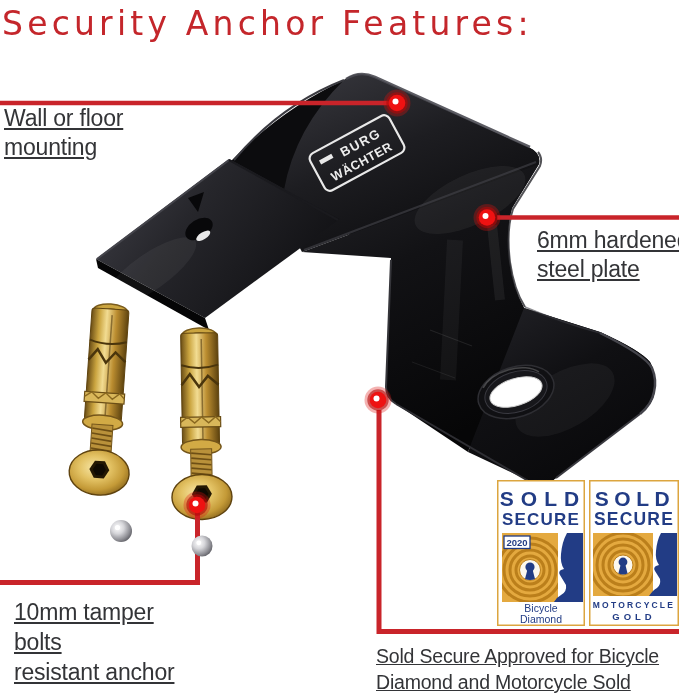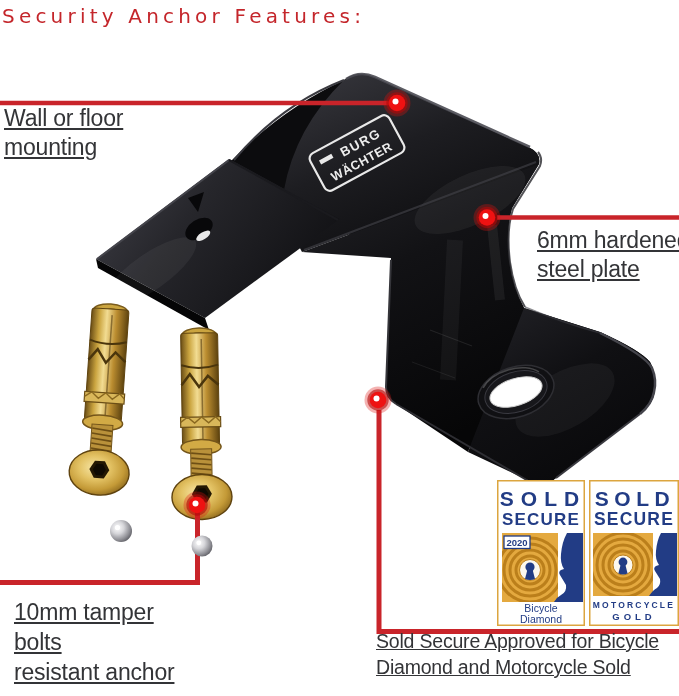--- a/index.html
+++ b/index.html
@@ -1,26 +1,26 @@
 <!DOCTYPE html>
 <html><head>
 <meta charset="utf-8">
 <style>
   html,body{margin:0;padding:0;background:#ffffff;}
   .stage{position:relative;width:679px;height:696px;background:#ffffff;overflow:hidden;
          font-family:"Liberation Sans",sans-serif;}
   .stage svg{position:absolute;left:0;top:0;}
   .title{position:absolute;left:2px;top:4px;font-family:"DejaVu Sans",sans-serif;
-         font-size:20px;font-weight:400;letter-spacing:4.2px;color:#c4262b;white-space:nowrap;}
+         font-size:33px;font-weight:400;letter-spacing:4.2px;color:#c4262b;white-space:nowrap;}
   .label{position:absolute;color:#333437;font-size:23px;line-height:29px;letter-spacing:-0.2px;text-decoration:underline;}
   .label div{white-space:nowrap;}
   .label-mounting{left:4px;top:104px;}
   .label-plate{left:537px;top:226px;}
   .label-bolts{left:14px;top:597px;font-size:23px;line-height:30px;}
-  .label-approval{left:376px;top:628px;font-size:19.5px;line-height:26px;}
+  .label-approval{left:376px;top:643px;font-size:19.5px;line-height:26px;}
 </style>
 </head>
 <body>
 
 <div class="stage">
 
 <svg width="679" height="696" viewBox="0 0 679 696">
   <defs>
     <linearGradient id="gFlangeL" x1="0" y1="0" x2="1" y2="0.5">
       <stop offset="0" stop-color="#42424a"></stop>

